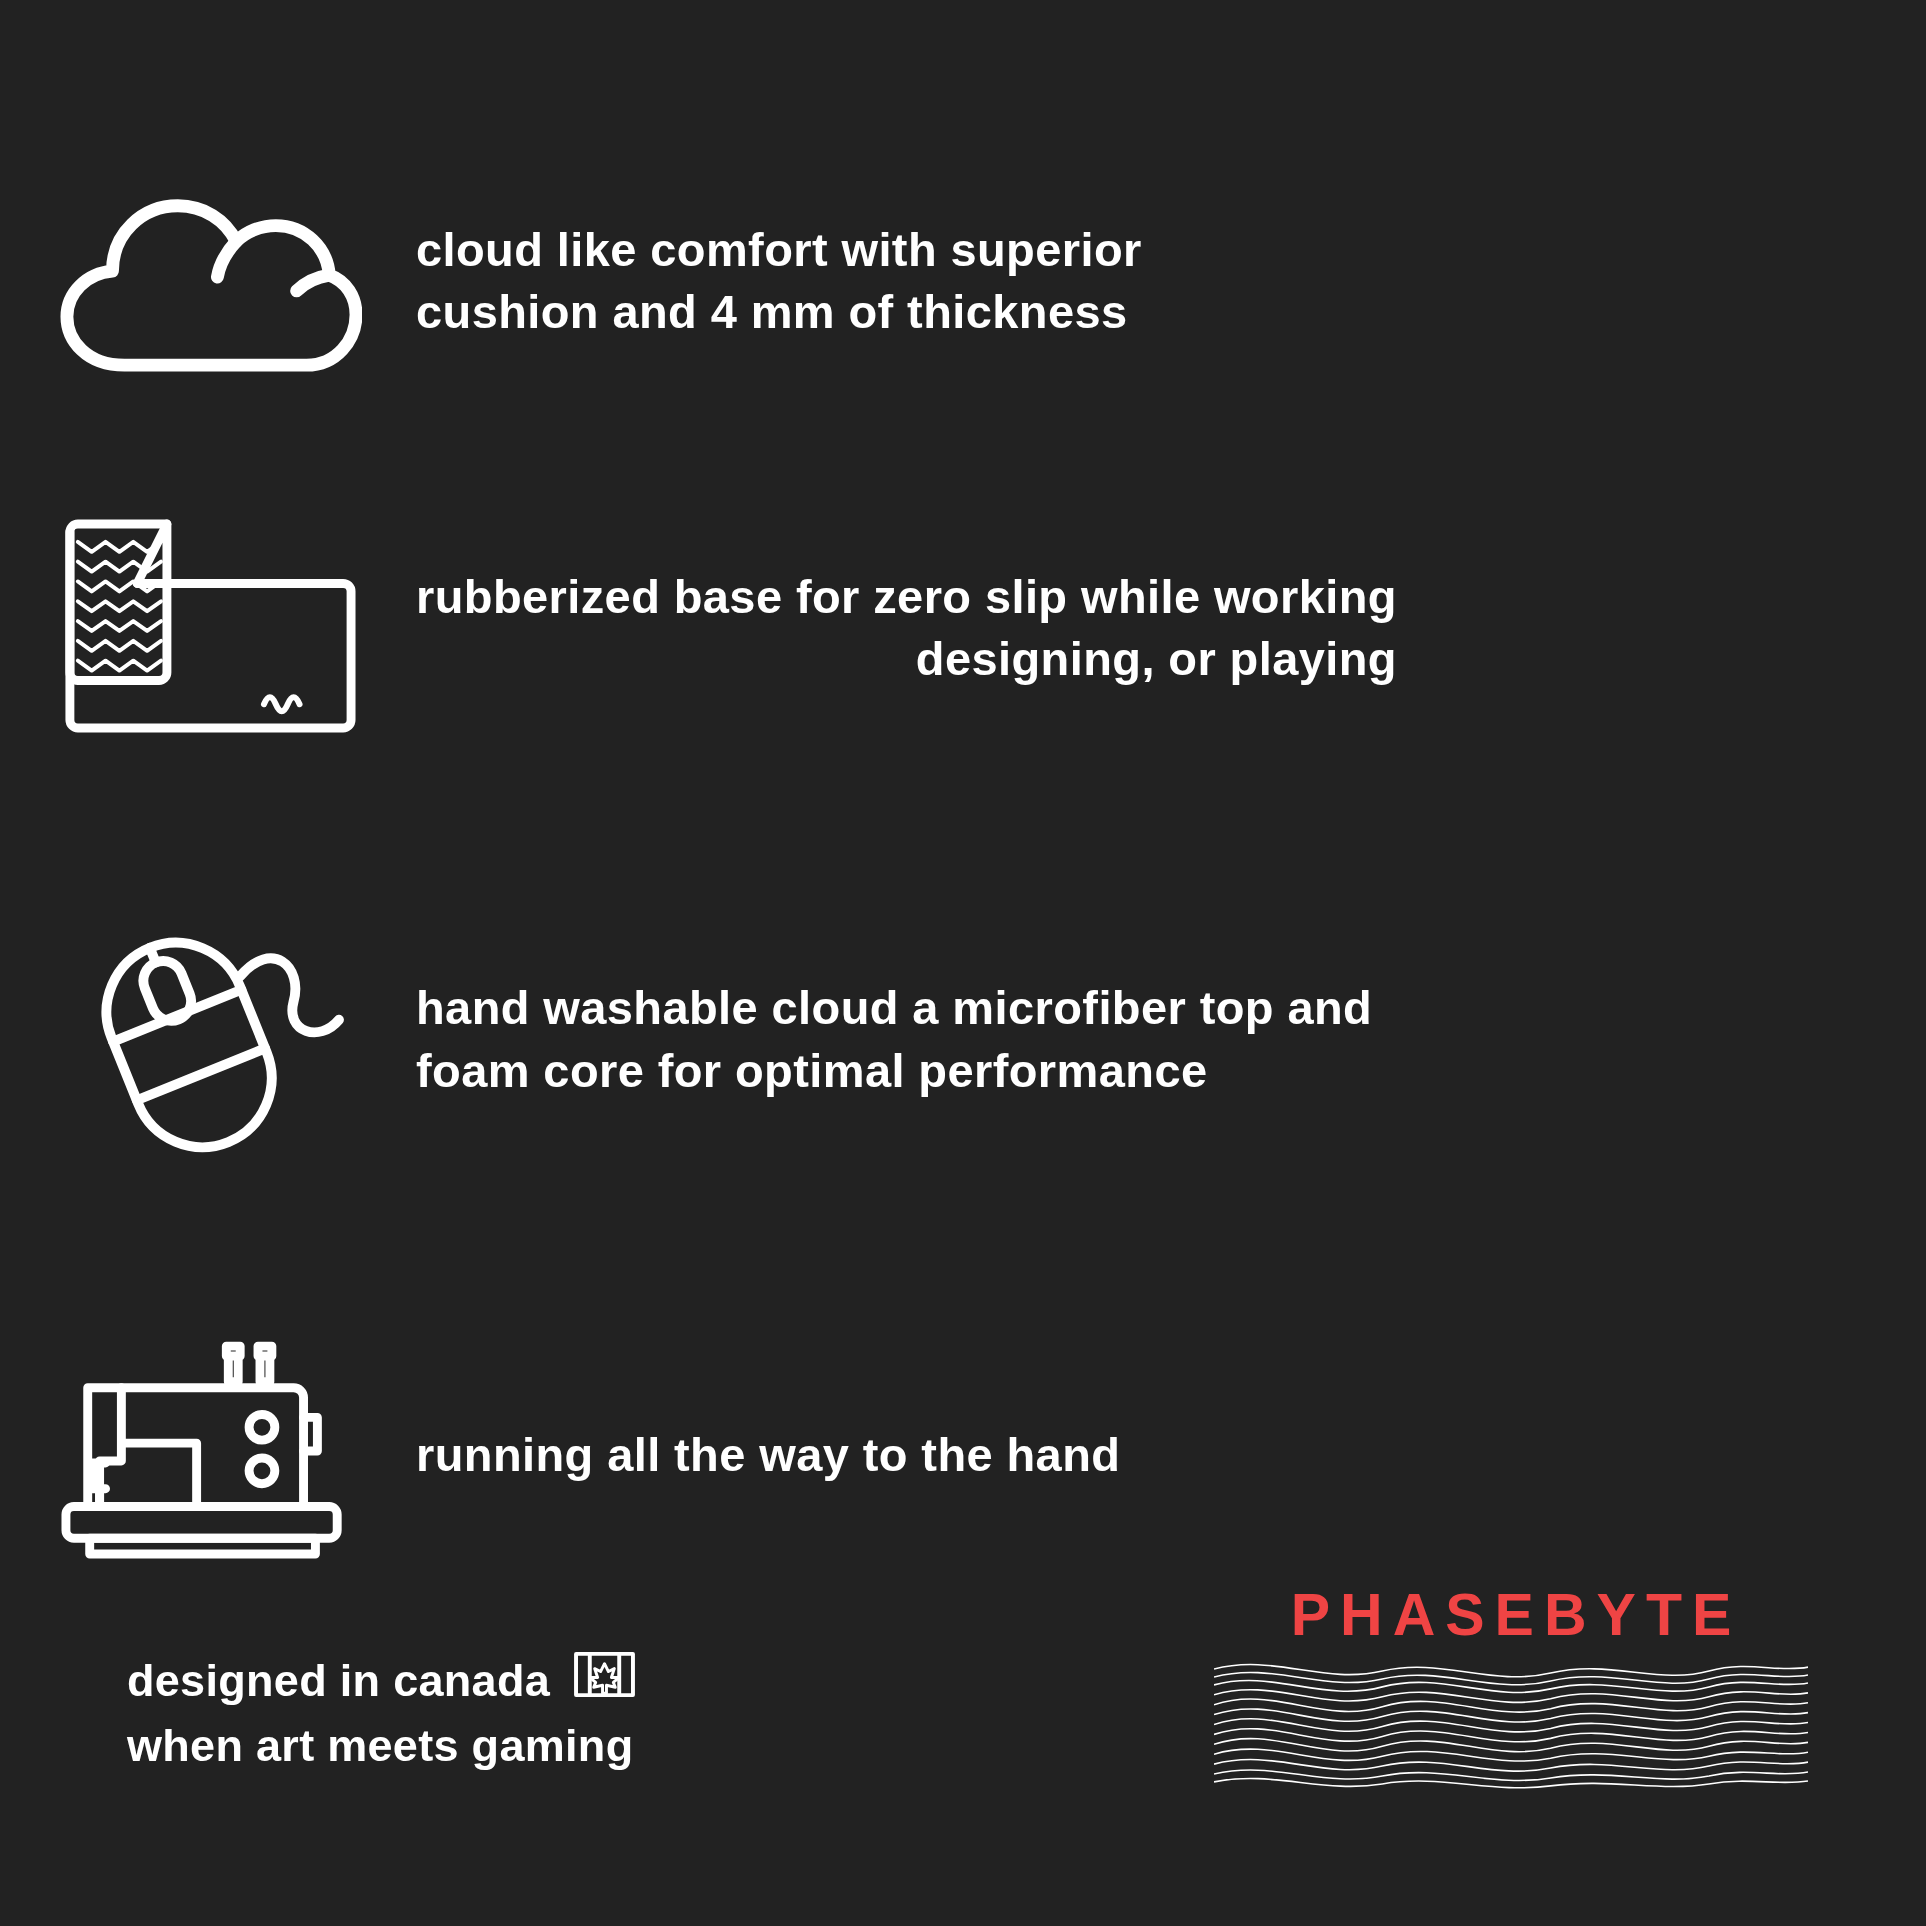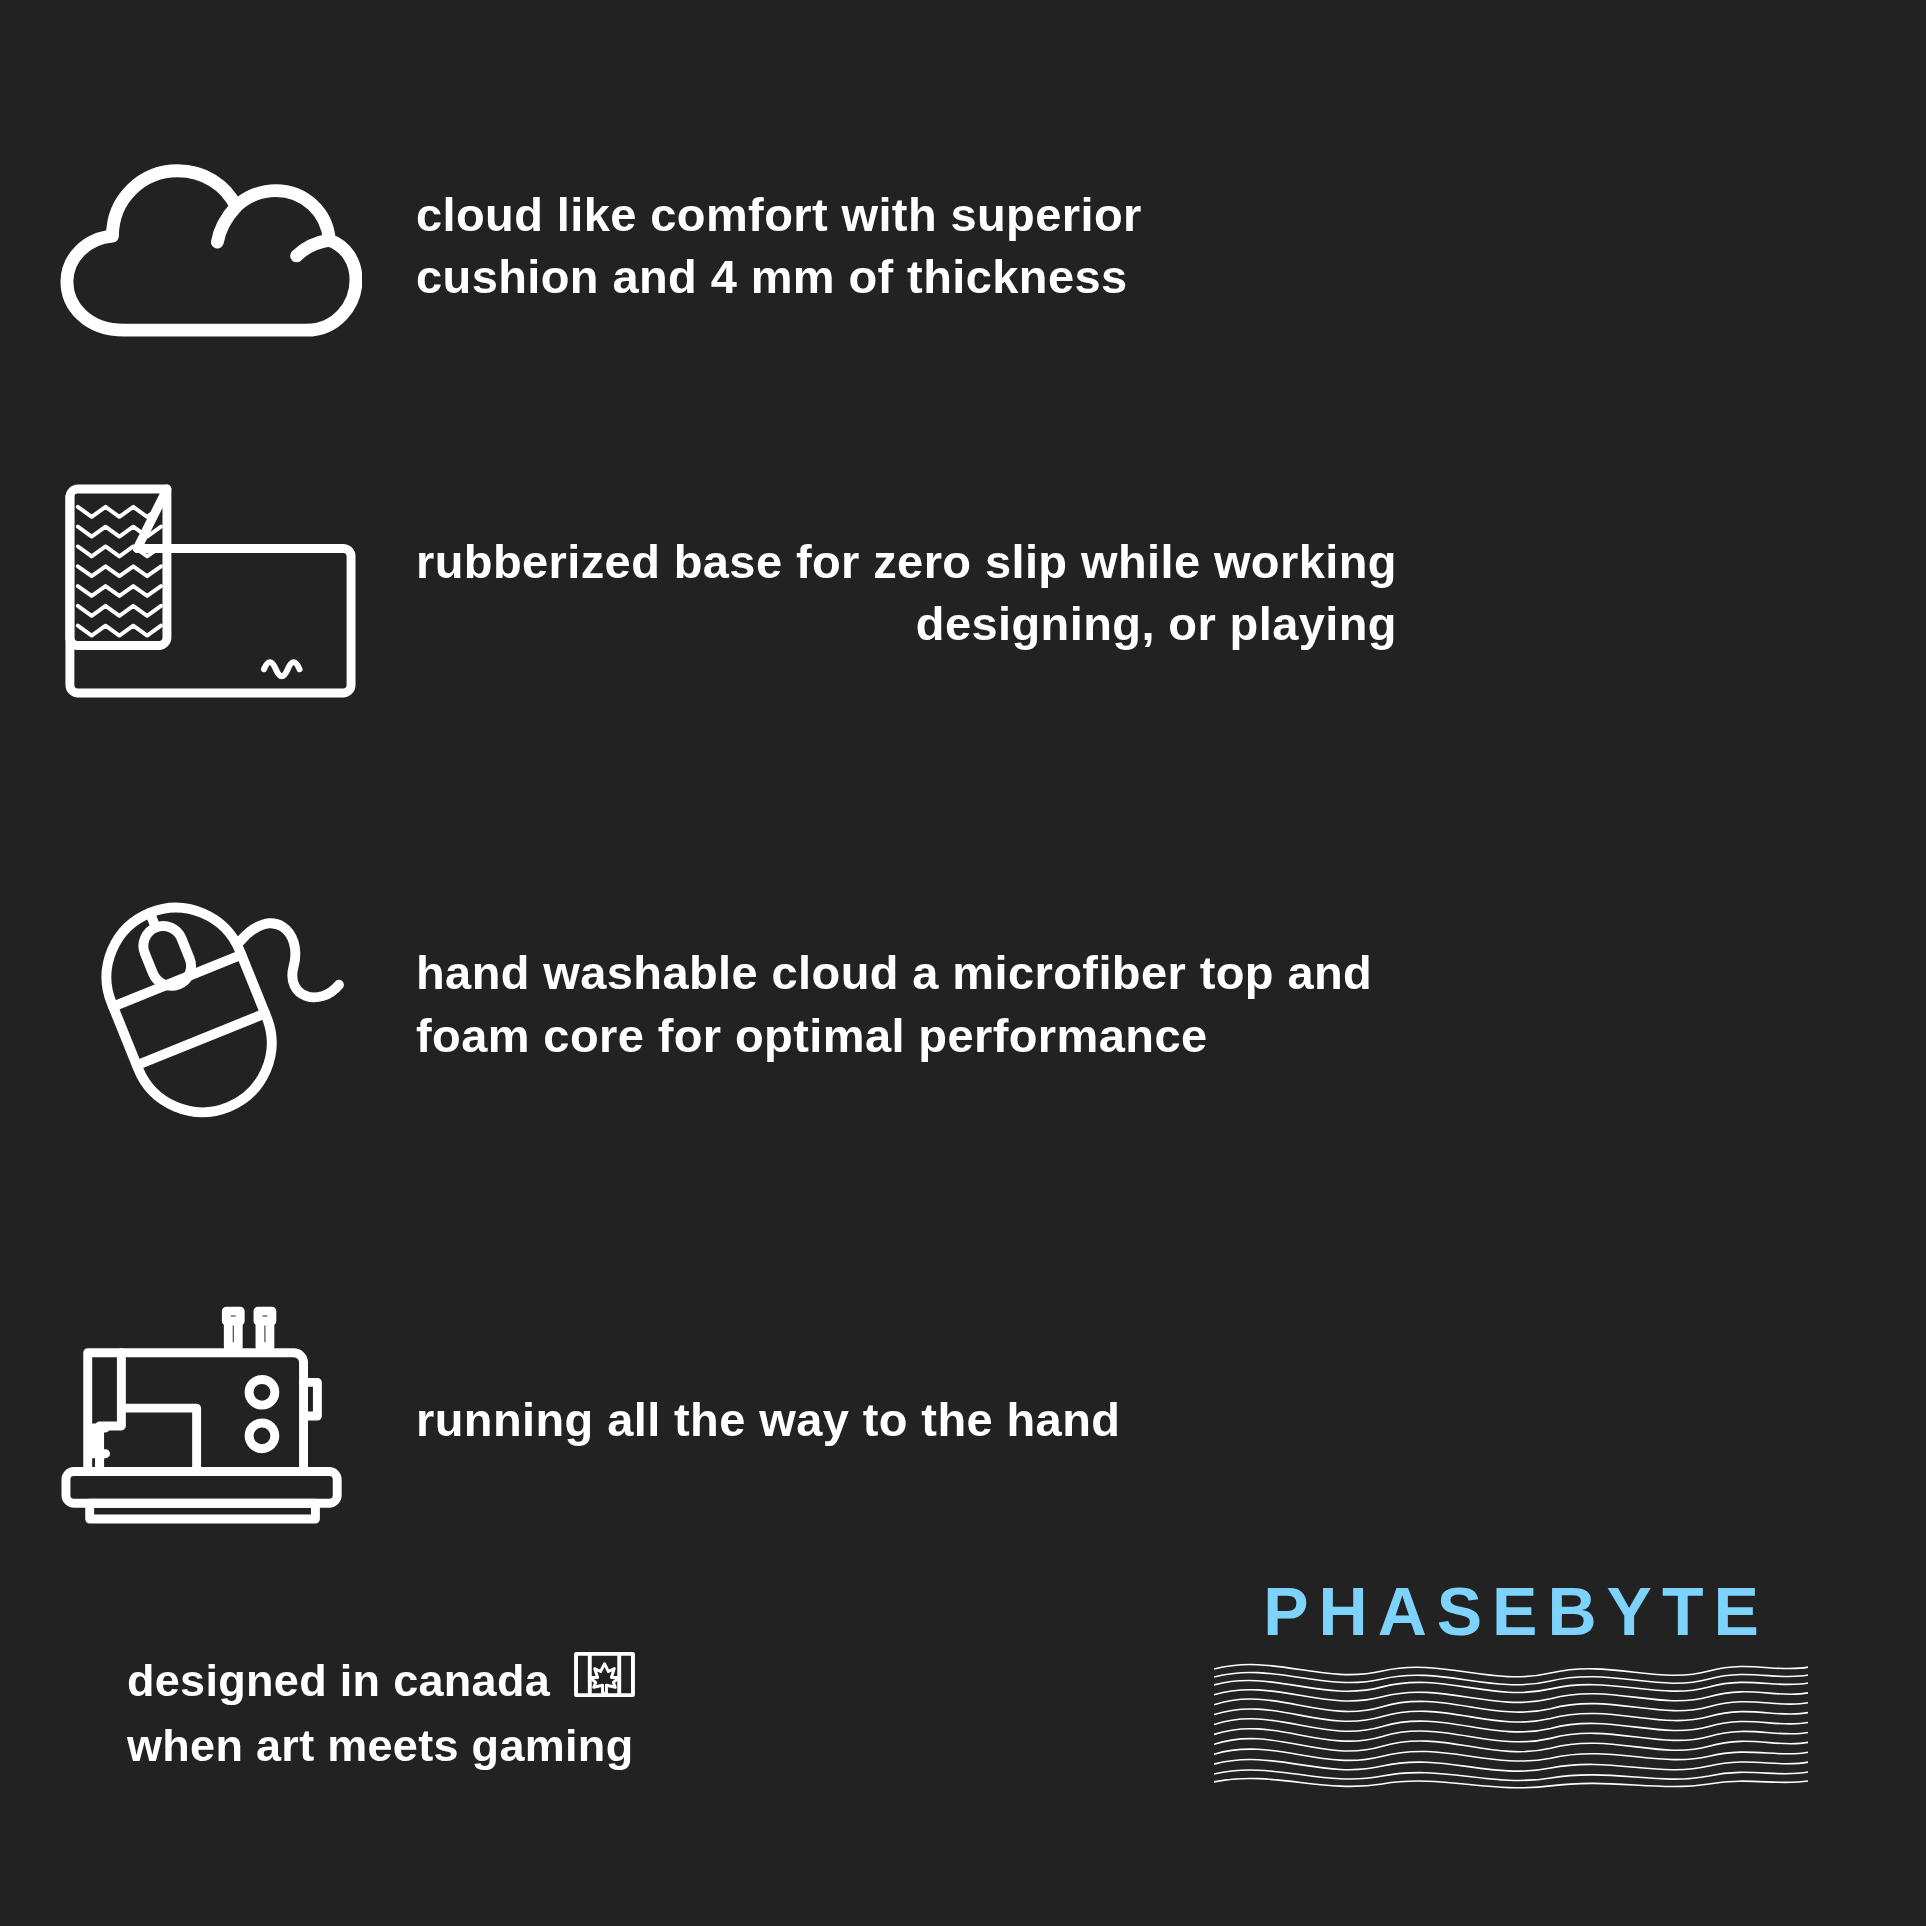--- a/index.html
+++ b/index.html
@@ -15,21 +15,21 @@
     width: 1927px;
     height: 1927px;
     background: #222222;
     color: #ffffff;
   }
 
   
   .features {
     position: absolute;
     left: 0;
-    top: 132px;
+    top: 167px;
     width: 1529px;
   }
   .feature-row {
     display: flex;
     align-items: center;
     width: 100%;
     height: 297px;
     margin-bottom: 69px;
   }
   .feature-icon {
@@ -83,25 +83,25 @@
   .brand {
     position: absolute;
     right: 119px;
     bottom: 127px;
     width: 594px;
     display: flex;
     flex-direction: column;
     align-items: center;
   }
   .brand-word {
-    font-size: 68px;
+    font-size: 59px;
     font-weight: bold;
     letter-spacing: 10px;
     line-height: 1;
-    color: #7dd3fc;
+    color: #ef4444;
     padding-left: 10px;
     white-space: nowrap;
   }
   .brand-waves { display: block; margin-top: 6px; }
 </style>
 </head>
 <body>
 
 <div class="poster">
 

